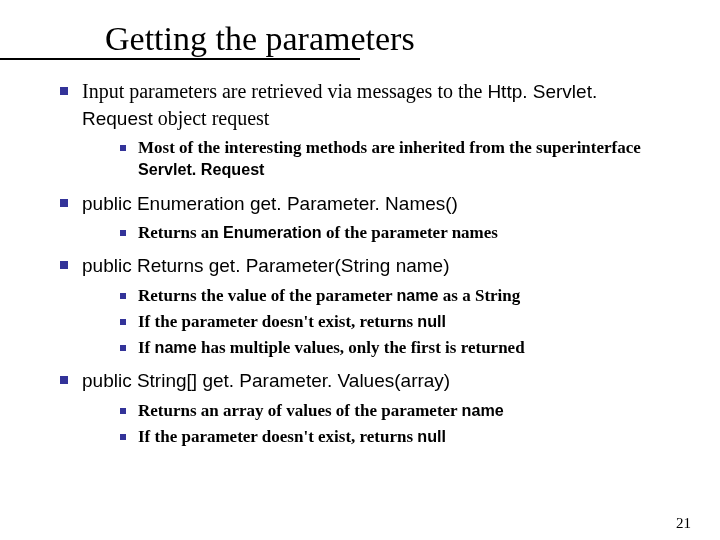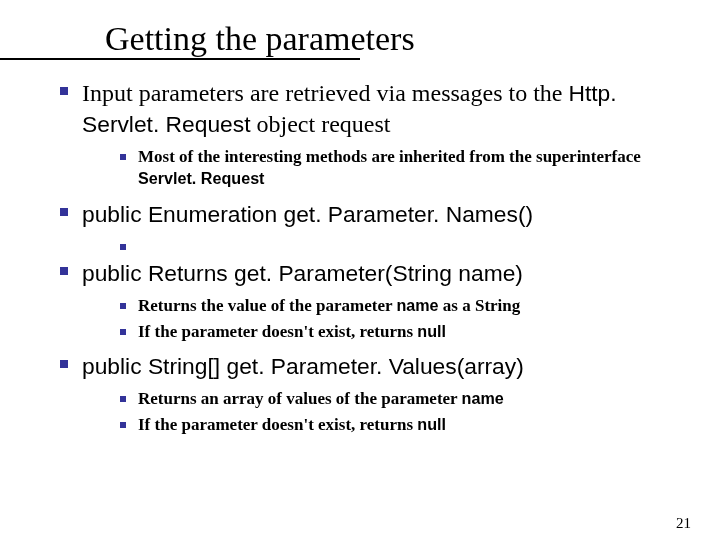--- a/index.html
+++ b/index.html
@@ -28,21 +28,21 @@
     top: 58px;
     left: 0;
     width: 360px;
     height: 2px;
     background: #000;
   }
   .bullet-lvl1 {
     display: flex;
     align-items: flex-start;
     margin: 8px 0 6px 30px;
-    font-size: 24px;
+    font-size: 20px;
     line-height: 1.3;
   }
   .bullet-lvl1 .sq {
     width: 8px;
     height: 8px;
     background: #333399;
     flex-shrink: 0;
     margin: 9px 14px 0 0;
   }
   .bullet-lvl2 {
@@ -92,38 +92,47 @@
   </div>
 
   <div class="bullet-lvl1">
     <div class="sq"></div>
     <div>
       <span class="code">public Enumeration get. Parameter. Names()</span>
     </div>
   </div>
   <div class="bullet-lvl2">
     <div class="sq"></div>
+    <div>
+      <span>Returns an </span><span class="code">Enumeration</span><span> of the parameter names</span>
+    </div>
   </div>
 
   <div class="bullet-lvl1">
     <div class="sq"></div>
     <div>
       <span class="code">public Returns get. Parameter(String name)</span>
     </div>
   </div>
   <div class="bullet-lvl2">
     <div class="sq"></div>
     <div>
       <span>Returns the value of the parameter </span><span class="code">name</span><span> as a String</span>
     </div>
   </div>
   <div class="bullet-lvl2">
     <div class="sq"></div>
     <div>
       <span>If the parameter doesn't exist, returns </span><span class="code">null</span>
+    </div>
+  </div>
+  <div class="bullet-lvl2">
+    <div class="sq"></div>
+    <div>
+      <span>If </span><span class="code">name</span><span> has multiple values, only the first is returned</span>
     </div>
   </div>
 
   <div class="bullet-lvl1">
     <div class="sq"></div>
     <div>
       <span class="code">public String[] get. Parameter. Values(array)</span>
     </div>
   </div>
   <div class="bullet-lvl2">

